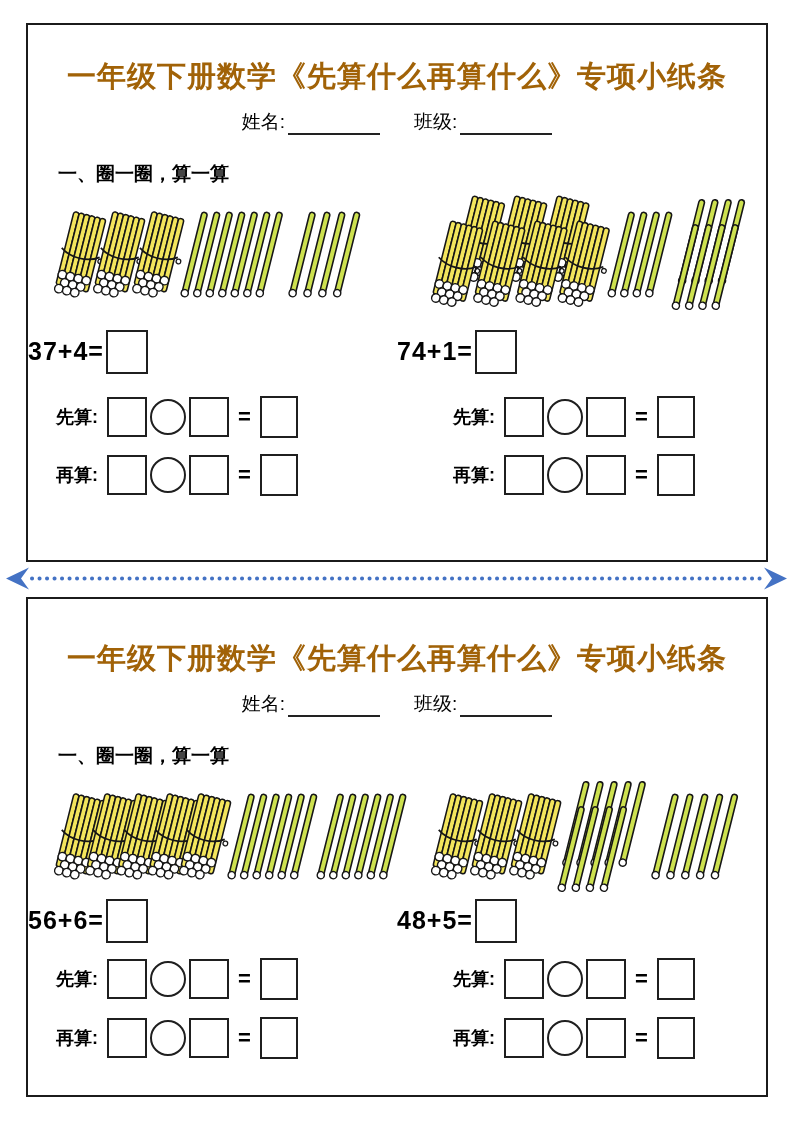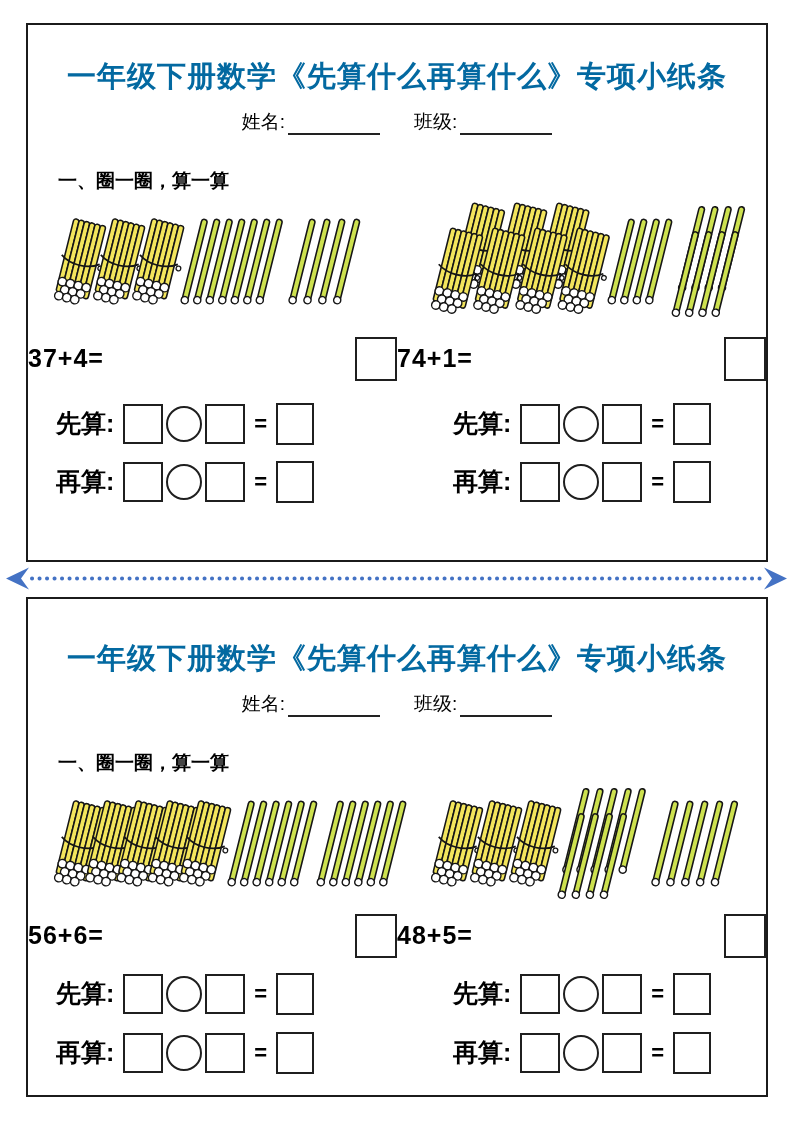--- a/index.html
+++ b/index.html
@@ -6,47 +6,47 @@
   html,body{margin:0;padding:0}
   body{
     width:793px;height:1122px;background:#ffffff;color:#000;
     font-family:"Liberation Sans","DejaVu Sans",sans-serif;
     position:relative;overflow:hidden;
   }
   .card{position:absolute;left:26px;width:742px;background:#fff;border:2px solid #1b1b1b}
   .card.top{top:23px;height:539px}
   .card.bottom{top:597px;height:500px}
 
-  .title{text-align:center;font-weight:bold;font-size:29px;line-height:1.2;letter-spacing:1px;color:#0369a1}
+  .title{text-align:center;font-weight:bold;font-size:29px;line-height:1.2;letter-spacing:1px;color:#a16207}
   .card.top .title{margin-top:34px}
   .card.bottom .title{margin-top:42px}
 
   .name-row{display:flex;justify-content:center;gap:34px;font-size:19px;margin-top:15px}
   .fld{display:flex;align-items:flex-end;white-space:nowrap}
   .blank{display:inline-block;width:92px;height:22px;border-bottom:2px solid #222;margin-left:3px}
 
-  .heading{font-weight:bold;font-size:19px;margin:33px 0 0 30px}
+  .heading{font-weight:bold;font-size:19px;margin:26px 0 0 30px}
 
   .problems{display:flex;margin-top:8px}
   .problem{width:50%}
   .sticks{height:112px;margin-top:8px}
   .sticks-svg{width:344px;height:110px;overflow:visible;display:block;margin-left:24px}
   .problem.right .sticks-svg{margin-left:32px}
 
-  .eq-row{display:flex;justify-content:space-between;align-items:center;margin-top:15px;height:44px}
-  .card.bottom .eq-row{margin-top:10px}
+  .eq-row{display:flex;justify-content:flex-start;align-items:center;margin-top:15px;height:44px}
+  .card.bottom .eq-row{margin-top:2px}
   .eq-text{font-size:25px;font-weight:bold;letter-spacing:1px}
   .answer-box{width:42px;height:44px;border:2px solid #1f1f1f;margin-left:2px;background:#fff}
 
   .calc-row{display:flex;align-items:center;margin:22px 0 0 28px}
   .card.bottom .calc-row{margin-top:15px}
   .calc-row.then{margin-top:16px}
   .card.bottom .calc-row.then{margin-top:17px}
   .problem.right .calc-row{margin-left:56px}
-  .calc-label{font-size:25px;font-weight:bold;margin-right:9px;white-space:nowrap}
+  .calc-label{font-size:18px;font-weight:bold;margin-right:9px;white-space:nowrap}
   .box{width:40px;height:40px;border:2px solid #1f1f1f;background:#fff}
   .op-circle{width:36px;height:36px;border:2px solid #1f1f1f;border-radius:50%;margin:0 3px;background:#fff}
   .calc-eq{font-size:22px;font-weight:bold;margin:0 9px}
   .result-box{width:38px;height:42px;border:2px solid #1f1f1f;background:#fff}
 
   .divider{position:absolute;left:0;top:565px;width:793px;height:27px}
   .divider svg{display:block;width:793px;height:27px}
   .dv-line{stroke:var(--divider,#4472c4);stroke-width:4;stroke-dasharray:0.1 7.4;stroke-linecap:round;fill:none}
   .dv-arrow{fill:var(--divider,#4472c4)}
 </style>

